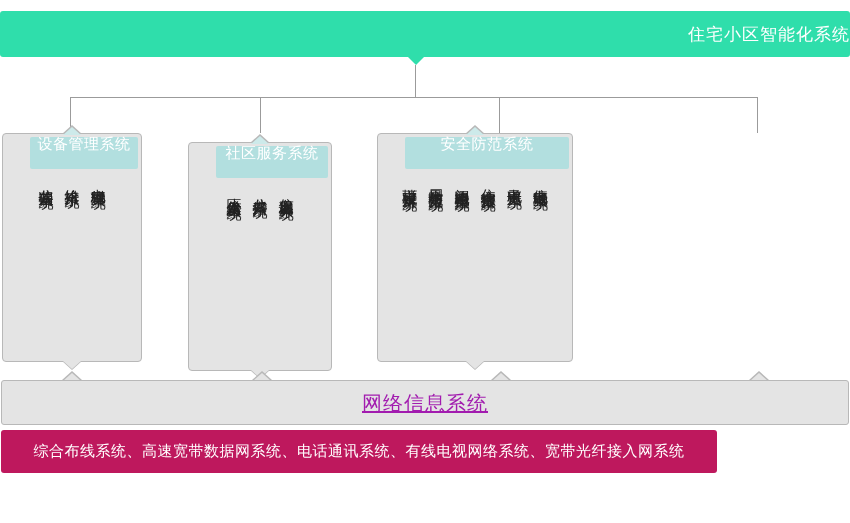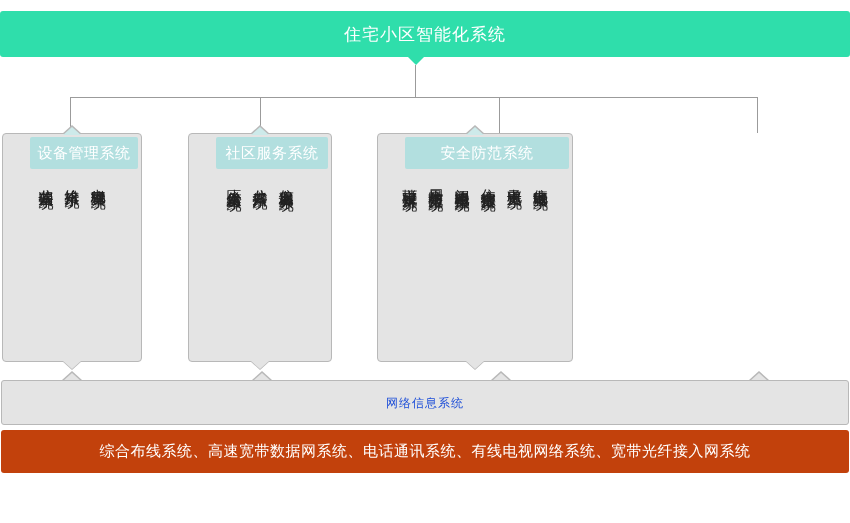--- a/index.html
+++ b/index.html
@@ -24,21 +24,21 @@
     left: 0;
     top: 11px;
     width: 850px;
     height: 46px;
     background: #35dfae;
     background: #2fdeab;
     border-radius: 3px;
     box-sizing: border-box;
     display: flex;
     align-items: center;
-    justify-content: center;
+    justify-content: flex-end;
   }
   .top-banner-title {
     color: #ffffff;
     font-size: 17px;
     letter-spacing: 1px;
     line-height: 1;
   }
   .top-notch {
     position: absolute;
     left: 407px;
@@ -76,21 +76,21 @@
   }
   .group-header {
     position: absolute;
     left: 4px;
     right: 4px;
     top: 12px;
     height: 32px;
     background: #b2dfdf;
     border-radius: 2px;
     display: flex;
-    align-items: center;
+    align-items: flex-start;
     justify-content: center;
     box-sizing: border-box;
     margin-left: 24px;
   }
   .group-header-label {
     color: #ffffff;
     font-size: 15px;
     letter-spacing: 0.5px;
     line-height: 1;
   }
@@ -172,24 +172,25 @@
     height: 45px;
     background: #e4e4e4;
     border: 1px solid #b8b8b8;
     border-radius: 3px;
     box-sizing: border-box;
     display: flex;
     align-items: center;
     justify-content: center;
   }
   .network-bar-label {
-    font-size: 12px;
-    color: #1d4ed8;
+    font-size: 20px;
+    color: #a21caf;
     letter-spacing: 1px;
     line-height: 1;
+    text-decoration: underline;
   }
   .net-notch {
     position: absolute;
     top: 371px;
     width: 0;
     height: 0;
     border-left: 10px solid transparent;
     border-right: 10px solid transparent;
     border-bottom: 9px solid #b8b8b8;
   }
@@ -203,23 +204,23 @@
     border-left: 9px solid transparent;
     border-right: 9px solid transparent;
     border-bottom: 8px solid #e4e4e4;
   }
 
   
   .infra-bar {
     position: absolute;
     left: 1px;
     top: 430px;
-    width: 848px;
+    width: 716px;
     height: 43px;
-    background: #c2410c;
+    background: #be185d;
     border-radius: 3px;
     box-sizing: border-box;
     display: flex;
     align-items: center;
     justify-content: center;
   }
   .infra-bar-label {
     color: #ffffff;
     font-size: 15px;
     letter-spacing: 0.5px;
@@ -250,21 +251,21 @@
       <span class="group-header-label">设备管理系统</span>
     </div>
     <div class="group-items">
       <span class="group-item">电梯管理系统</span>
       <span class="group-item">给排水系统</span>
       <span class="group-item">公共证明系统</span>
     </div>
     <div class="group-notch-bottom"></div>
   </div>
 
-  <div class="group" style="left:188px; top:125px; width:144px; height:245px;padding-left:44px;">
+  <div class="group" style="left:188px; top:134px; width:144px; height:245px;padding-left:44px;">
     <div class="group-outline"></div>
     <div class="group-notch-top"></div>
     <div class="group-header">
       <span class="group-header-label">社区服务系统</span>
     </div>
     <div class="group-items">
       <span class="group-item">信息咨询服务系统</span>
       <span class="group-item">公共广播系统</span>
       <span class="group-item">小区信息发布系统</span>
     </div>

